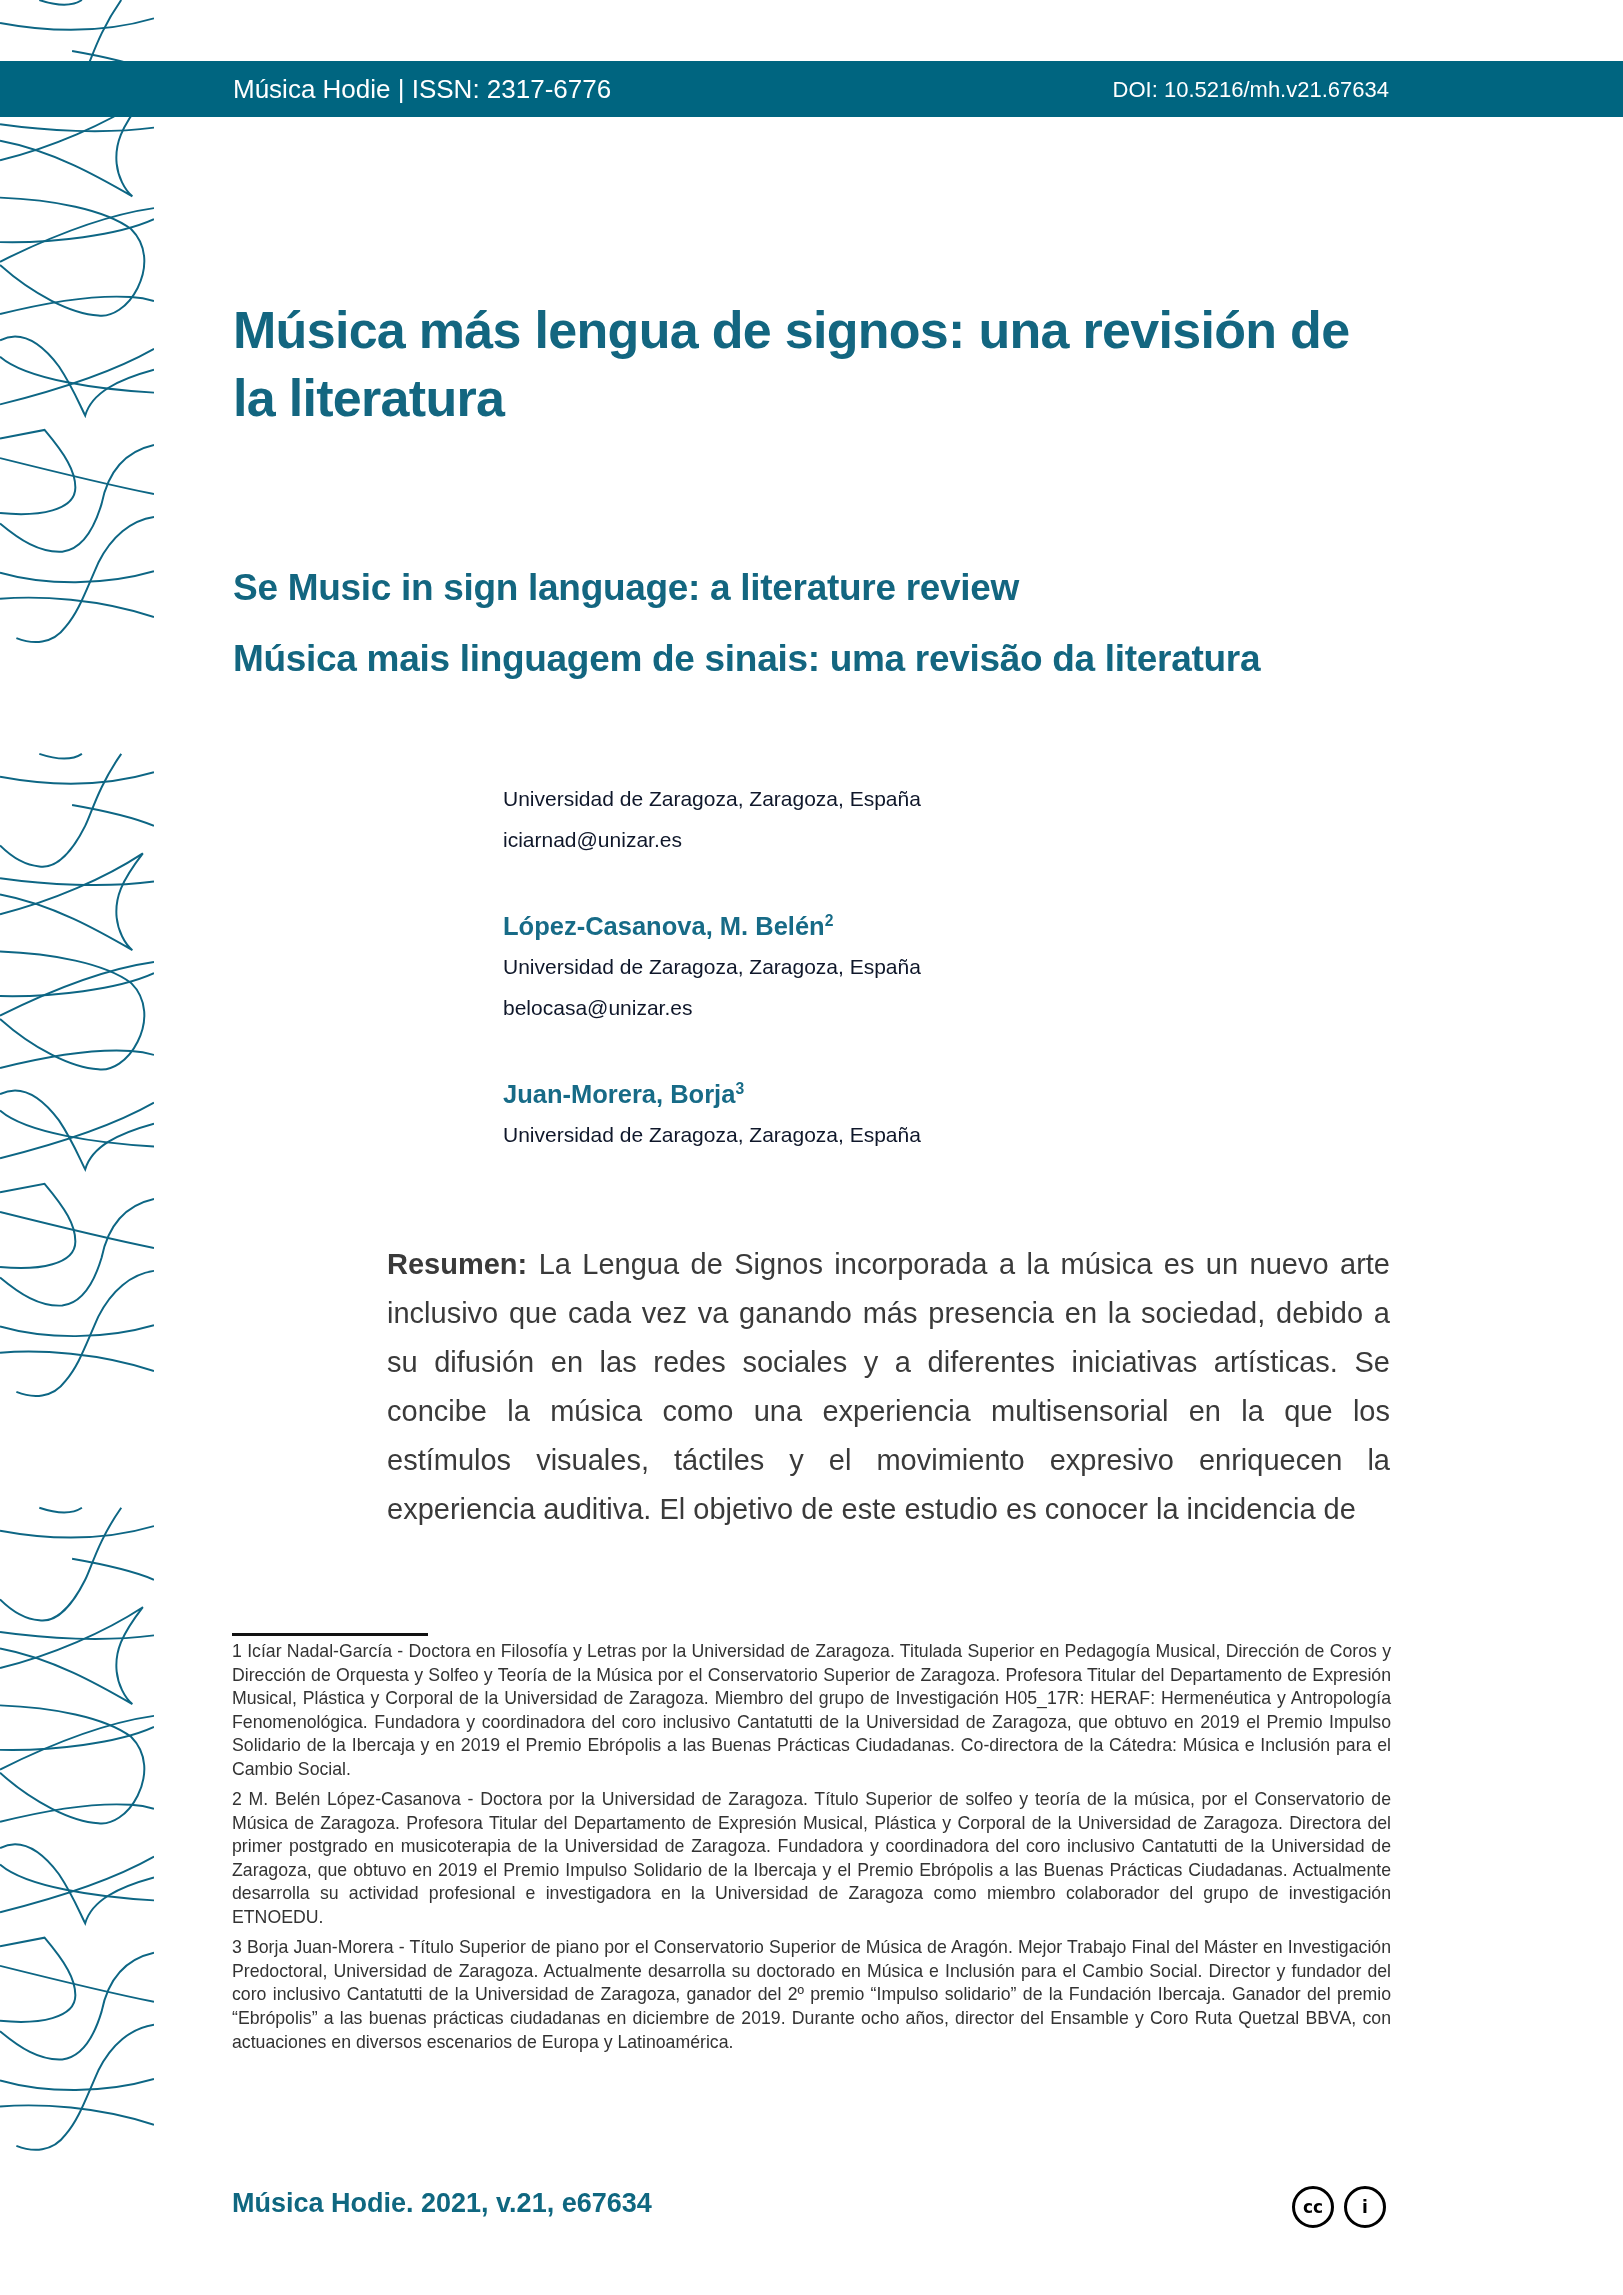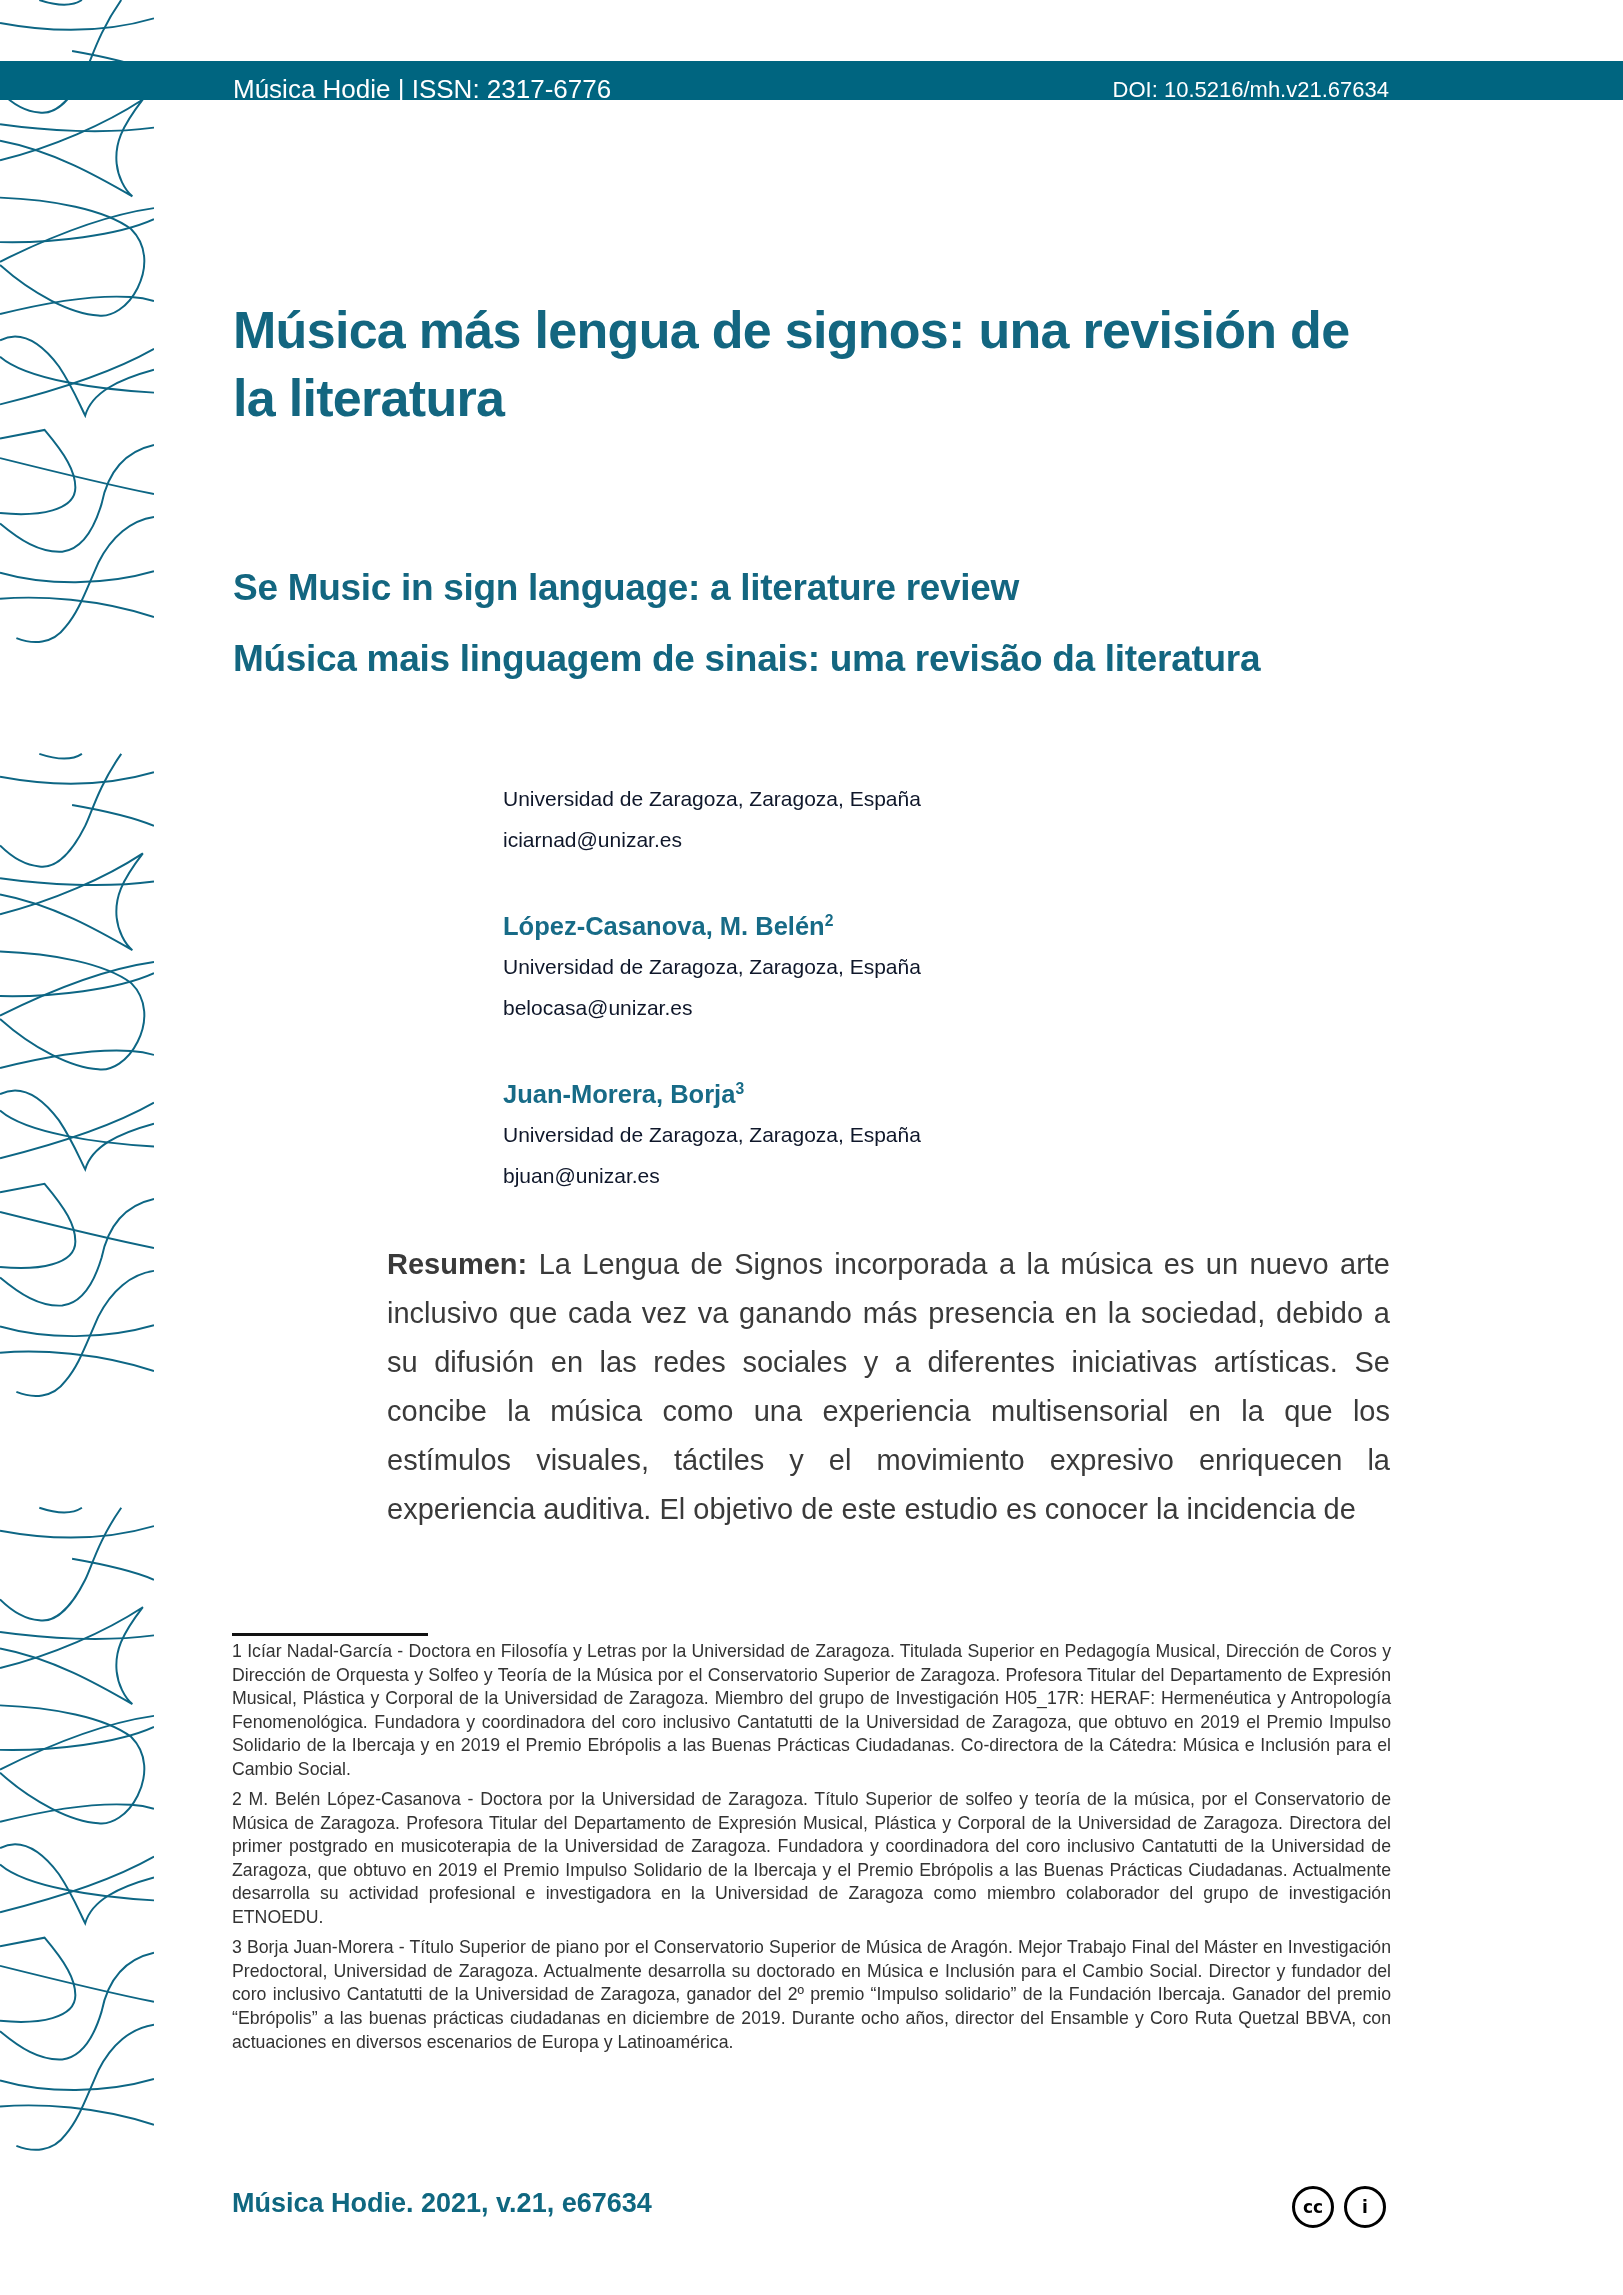--- a/index.html
+++ b/index.html
@@ -7,21 +7,21 @@
     width: 1623px; height: 2295px; position: relative; overflow: hidden;
     background: #ffffff;
     font-family: "Liberation Sans", "DejaVu Sans", sans-serif;
     color: #3a3a3a;
   }
   .deco {
     position: absolute; left: 0; top: 0; width: 154px; height: 2295px;
     z-index: 1;
   }
   .topbar {
-    position: absolute; left: 0; top: 61px; width: 1623px; height: 39px;
+    position: absolute; left: 0; top: 61px; width: 1623px; height: 56px;
     background: #006580; z-index: 2;
   }
   .topbar .journal {
     position: absolute; left: 233px; top: 11.8px;
     color: #ffffff; font-size: 26px; line-height: 33px;
   }
   .topbar .doi {
     position: absolute; right: 234px; top: 11.8px;
     color: #ffffff; font-size: 22px; line-height: 33px;
   }
@@ -124,21 +124,20 @@
     <div class="email">iciarnad@unizar.es</div>
   </div>
   <div class="author">
     <div class="name"><span>López-Casanova, M. Belén</span><sup>2</sup></div>
     <div class="aff">Universidad de Zaragoza, Zaragoza, España</div>
     <div class="email">belocasa@unizar.es</div>
   </div>
   <div class="author">
     <div class="name"><span>Juan-Morera, Borja</span><sup>3</sup></div>
     <div class="aff">Universidad de Zaragoza, Zaragoza, España</div>
-    <div class="email">bjuan@unizar.es</div>
   </div>
 </div>
 
 <div class="abstract">
   <span class="label">Resumen:</span>
   <span>La Lengua de Signos incorporada a la música es un nuevo arte inclusivo que cada vez va ganando más presencia en la sociedad, debido a su difusión en las redes sociales y a diferentes iniciativas artísticas. Se concibe la música como una experiencia multisensorial en la que los estímulos visuales, táctiles y el movimiento expresivo enriquecen la experiencia auditiva. El objetivo de este estudio es conocer la incidencia de</span>
 </div>
 
 <div class="fn-rule"></div>
 <div class="footnotes">

